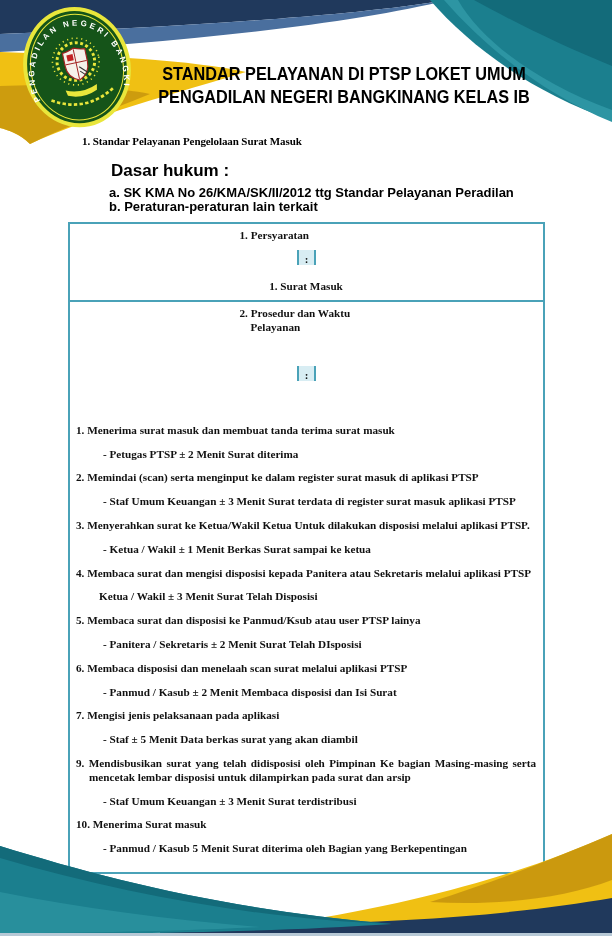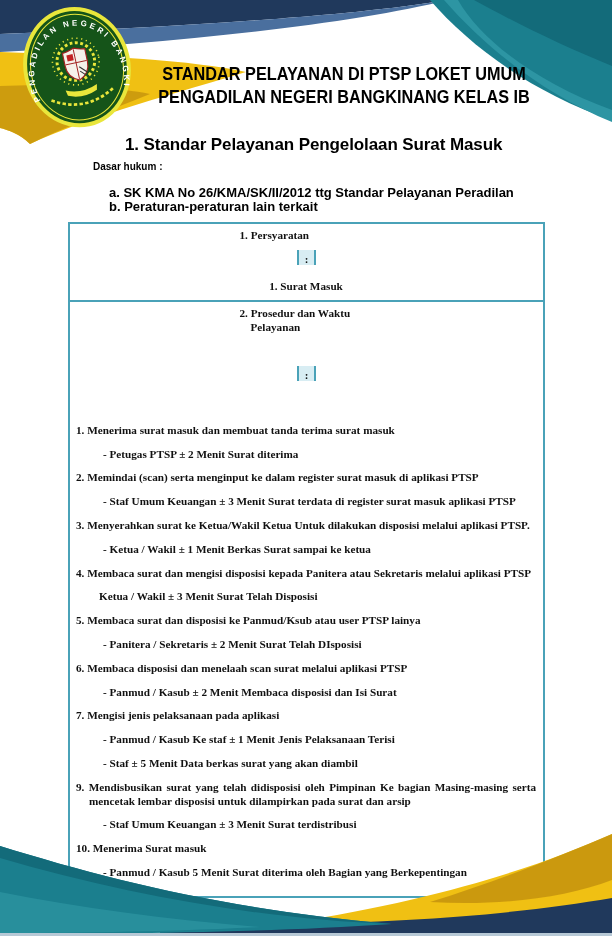--- a/index.html
+++ b/index.html
@@ -17,25 +17,25 @@
   .ftr-svg{bottom:0;height:136px;}
   .logo{position:absolute;left:20px;top:3px;width:114px;height:126px;}
   .doc-title{
     position:absolute;top:63px;left:118px;width:452px;text-align:center;
     font-family:"Liberation Sans","DejaVu Sans",sans-serif;font-weight:700;
     font-size:17.5px;line-height:21.5px;color:#000;
     transform:scale(0.93,1.06);transform-origin:center top;letter-spacing:0;
   }
   .sec-heading{
     position:absolute;top:135px;left:82px;
-    font-family:Liberation Sans, sans-serif;font-weight:700;
-    font-size:17px;color:#000;letter-spacing:-0.1px;margin-left:43px;
+    font-family:Liberation Serif, serif;font-weight:700;
+    font-size:11px;color:#000;letter-spacing:-0.1px;
   }
-  .dasar{position:absolute;top:161px;left:93px;
-    font-family:"Liberation Sans","DejaVu Sans",sans-serif;font-weight:700;font-size:10px;}
+  .dasar{position:absolute;top:161px;left:111px;
+    font-family:"Liberation Sans","DejaVu Sans",sans-serif;font-weight:700;font-size:17px;}
   .legal{position:absolute;top:186px;left:109px;
     font-family:"Liberation Sans","DejaVu Sans",sans-serif;font-weight:700;
     font-size:13px;line-height:13.5px;}
   .svc-table{
     position:absolute;top:222px;left:68px;width:477px;
     border:2px solid var(--tableBorder);background:#fff;
     font-size:11.2px;font-weight:700;color:#111;
   }
   .t-row{display:flex;align-items:center;flex-direction:column;}
   .t-row + .t-row{border-top:2px solid var(--tableBorder);gap:28px;}
@@ -116,21 +116,20 @@
           <p class="proc-sub">- Staf Umum Keuangan ± 3 Menit Surat terdata di register surat masuk aplikasi PTSP</p>
           <p class="proc-item">3. Menyerahkan surat ke Ketua/Wakil Ketua Untuk dilakukan disposisi melalui aplikasi PTSP.</p>
           <p class="proc-sub">- Ketua / Wakil ± 1 Menit Berkas Surat sampai ke ketua</p>
           <p class="proc-item">4. Membaca surat dan mengisi disposisi kepada Panitera atau Sekretaris melalui aplikasi PTSP</p>
           <p class="proc-sub plain">Ketua / Wakil ± 3 Menit Surat Telah Disposisi</p>
           <p class="proc-item">5. Membaca surat dan disposisi ke Panmud/Ksub atau user PTSP lainya</p>
           <p class="proc-sub">- Panitera / Sekretaris ± 2 Menit Surat Telah DIsposisi</p>
           <p class="proc-item">6. Membaca disposisi dan menelaah scan surat melalui aplikasi PTSP</p>
           <p class="proc-sub">- Panmud / Kasub ± 2 Menit Membaca disposisi dan Isi Surat</p>
           <p class="proc-item">7. Mengisi jenis pelaksanaan pada aplikasi</p>
-          <p class="proc-sub">- Panmud / Kasub Ke staf ± 1 Menit Jenis Pelaksanaan Terisi</p>
           <p class="proc-sub">- Staf ± 5 Menit Data berkas surat yang akan diambil</p>
           <p class="proc-item">9. Mendisbusikan surat yang telah didisposisi oleh Pimpinan Ke bagian Masing-masing serta mencetak lembar disposisi untuk dilampirkan pada surat dan arsip</p>
           <p class="proc-sub">- Staf Umum Keuangan ± 3 Menit Surat terdistribusi</p>
           <p class="proc-item">10. Menerima Surat masuk</p>
           <p class="proc-sub">- Panmud / Kasub 5 Menit Surat diterima oleh Bagian yang Berkepentingan</p>
         </div>
     </div>
   </div>
 
   <svg class="ftr-svg" viewBox="0 0 612 136" preserveAspectRatio="none">

